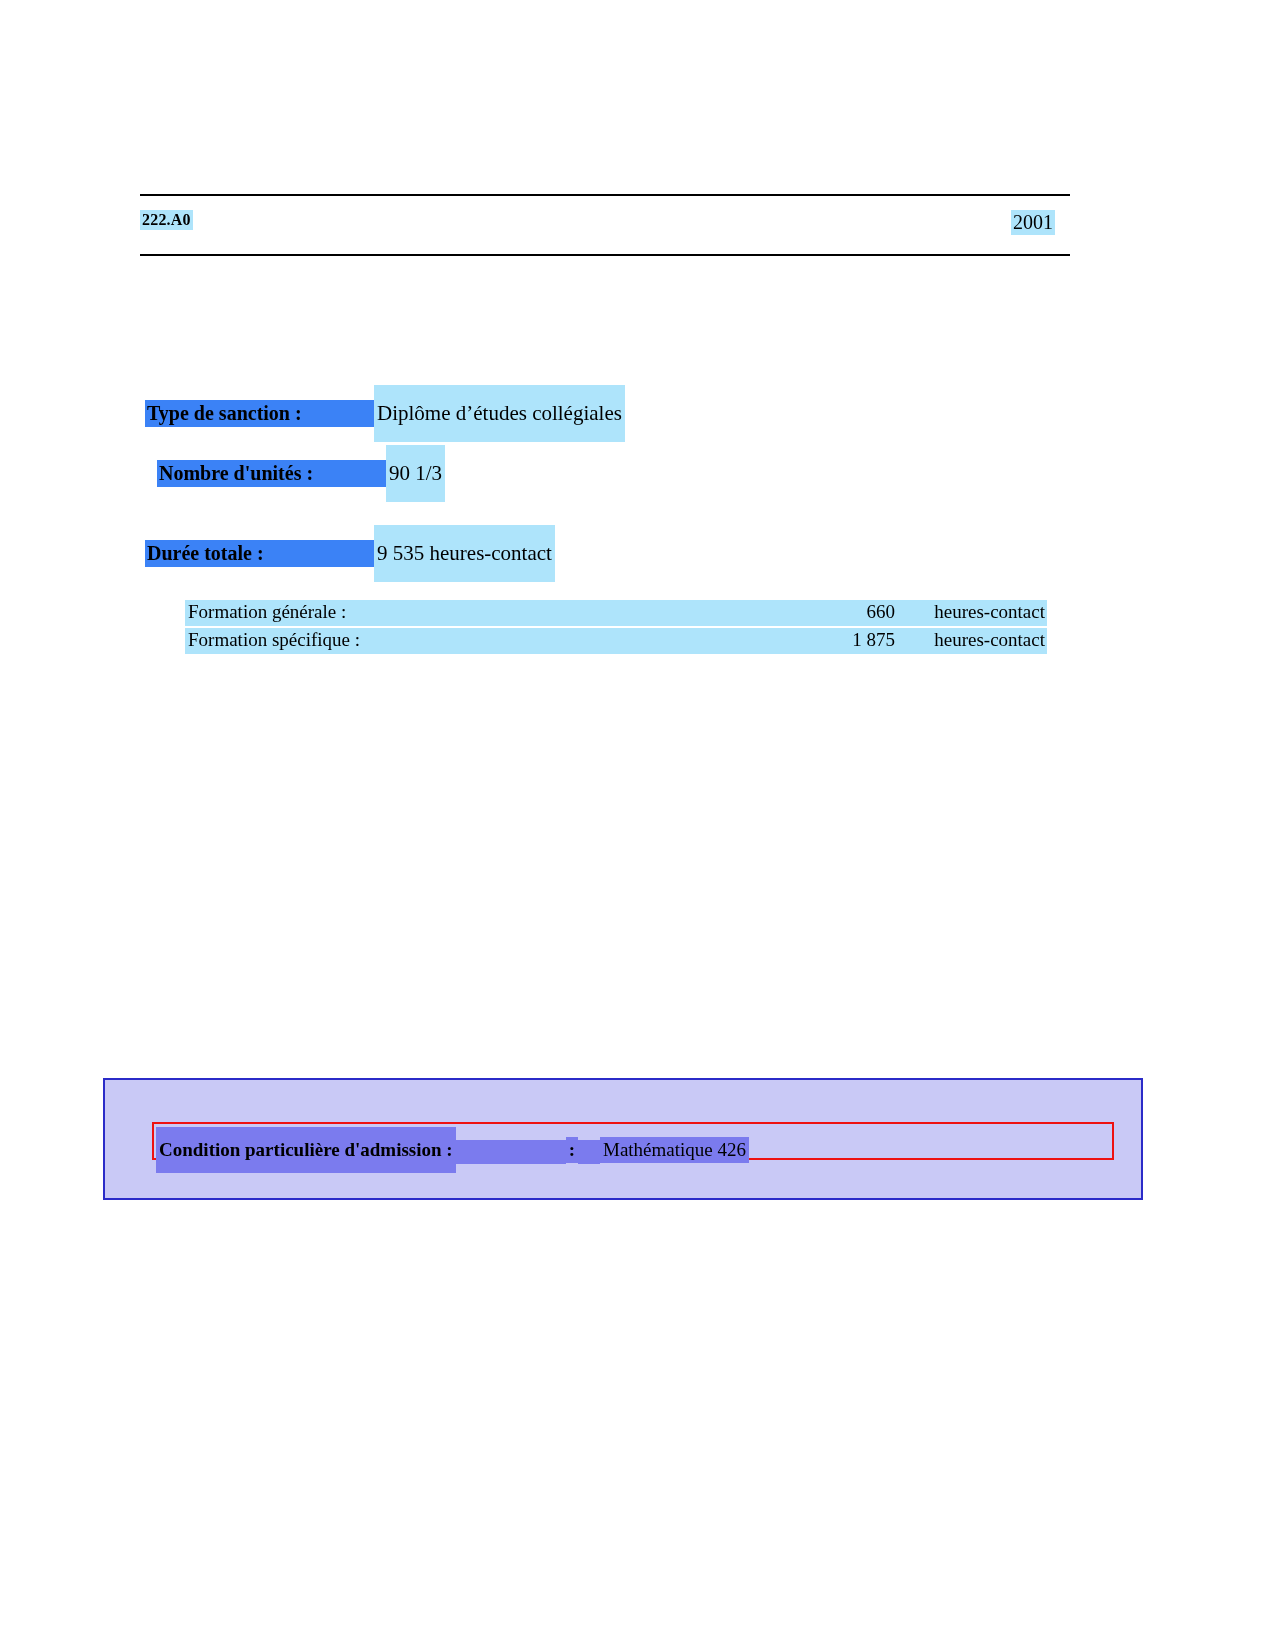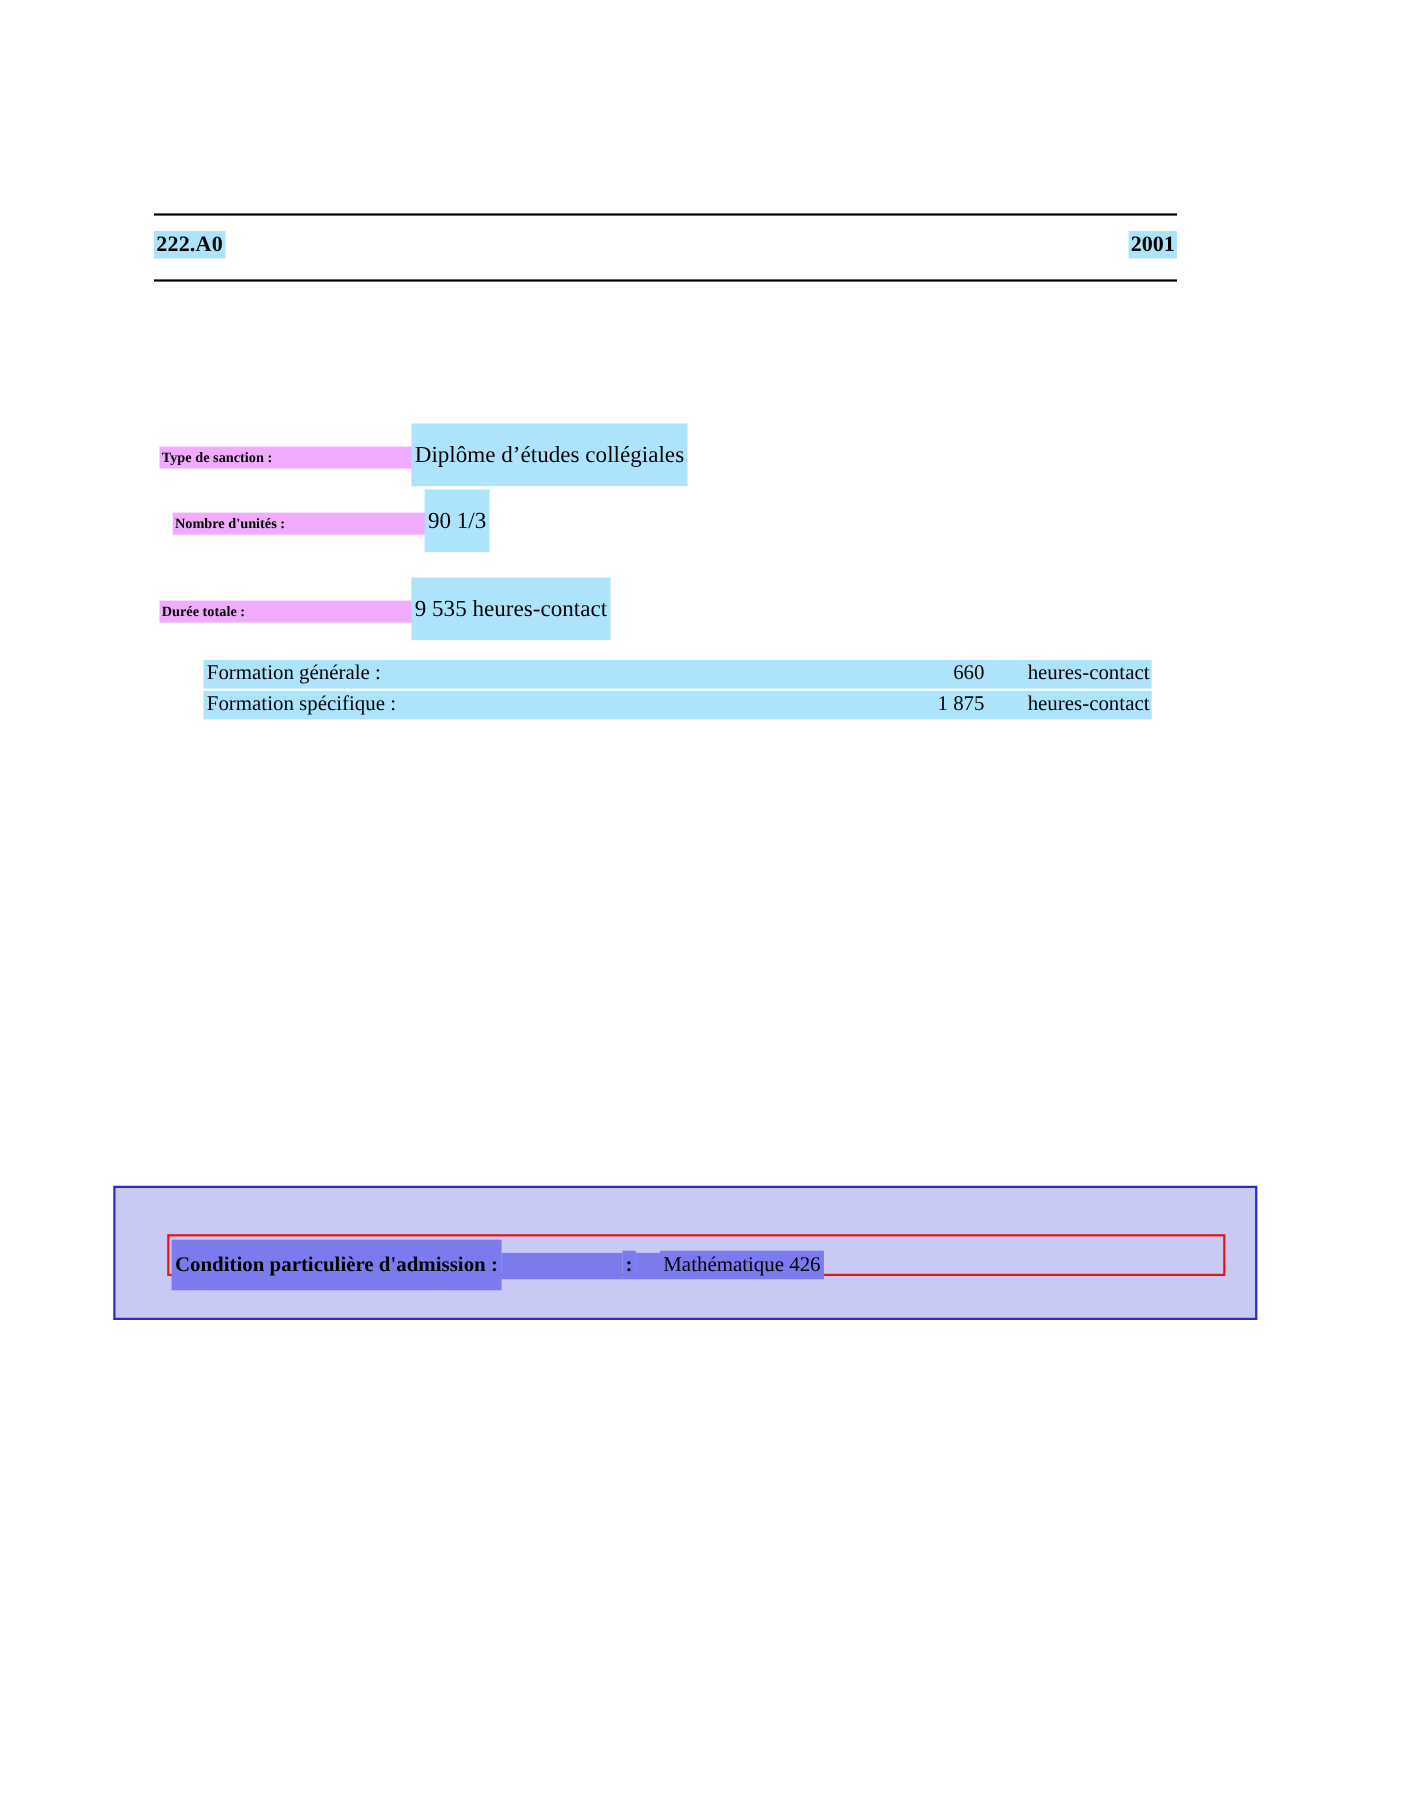--- a/index.html
+++ b/index.html
@@ -40,56 +40,56 @@
     width: 930px;
     height: 28px;
   }
   .hl-band {
     background: #aee4fb;
   }
   .header-code {
     position: absolute;
     left: 0;
     top: 0;
-    font-size: 20px;
+    font-size: 16px;
     font-weight: bold;
     letter-spacing: .2px;
     padding: 1px 2px;
   }
   .header-title {
     position: absolute;
     left: 245px;
     top: 0;
     font-size: 20px;
     font-weight: bold;
     padding: 1px 2px;
     white-space: nowrap;
   }
   .header-year {
     position: absolute;
-    right: 0;
+    right: 15px;
     top: 0;
     font-size: 20px;
-    font-weight: bold;
+    font-weight: normal;
     padding: 1px 2px;
   }
 
   
   .kv {
     position: absolute;
     left: 145px;
     height: 26px;
     white-space: nowrap;
   }
   .kv .label {
     display: inline-block;
     min-width: 232px;
-    font-size: 13px;
-    font-weight: bold;
-    background: #f0abfc;
+    font-size: 20px;
+    font-weight: bold;
+    background: #3b82f6;
     padding: 2px 2px 2px 2px;
     box-sizing: border-box;
   }
   .kv .value {
     display: inline-block;
     font-size: 21px;
     background: #aee4fb;
     padding: 16px 3px;
     margin-left: -3px;
   }

